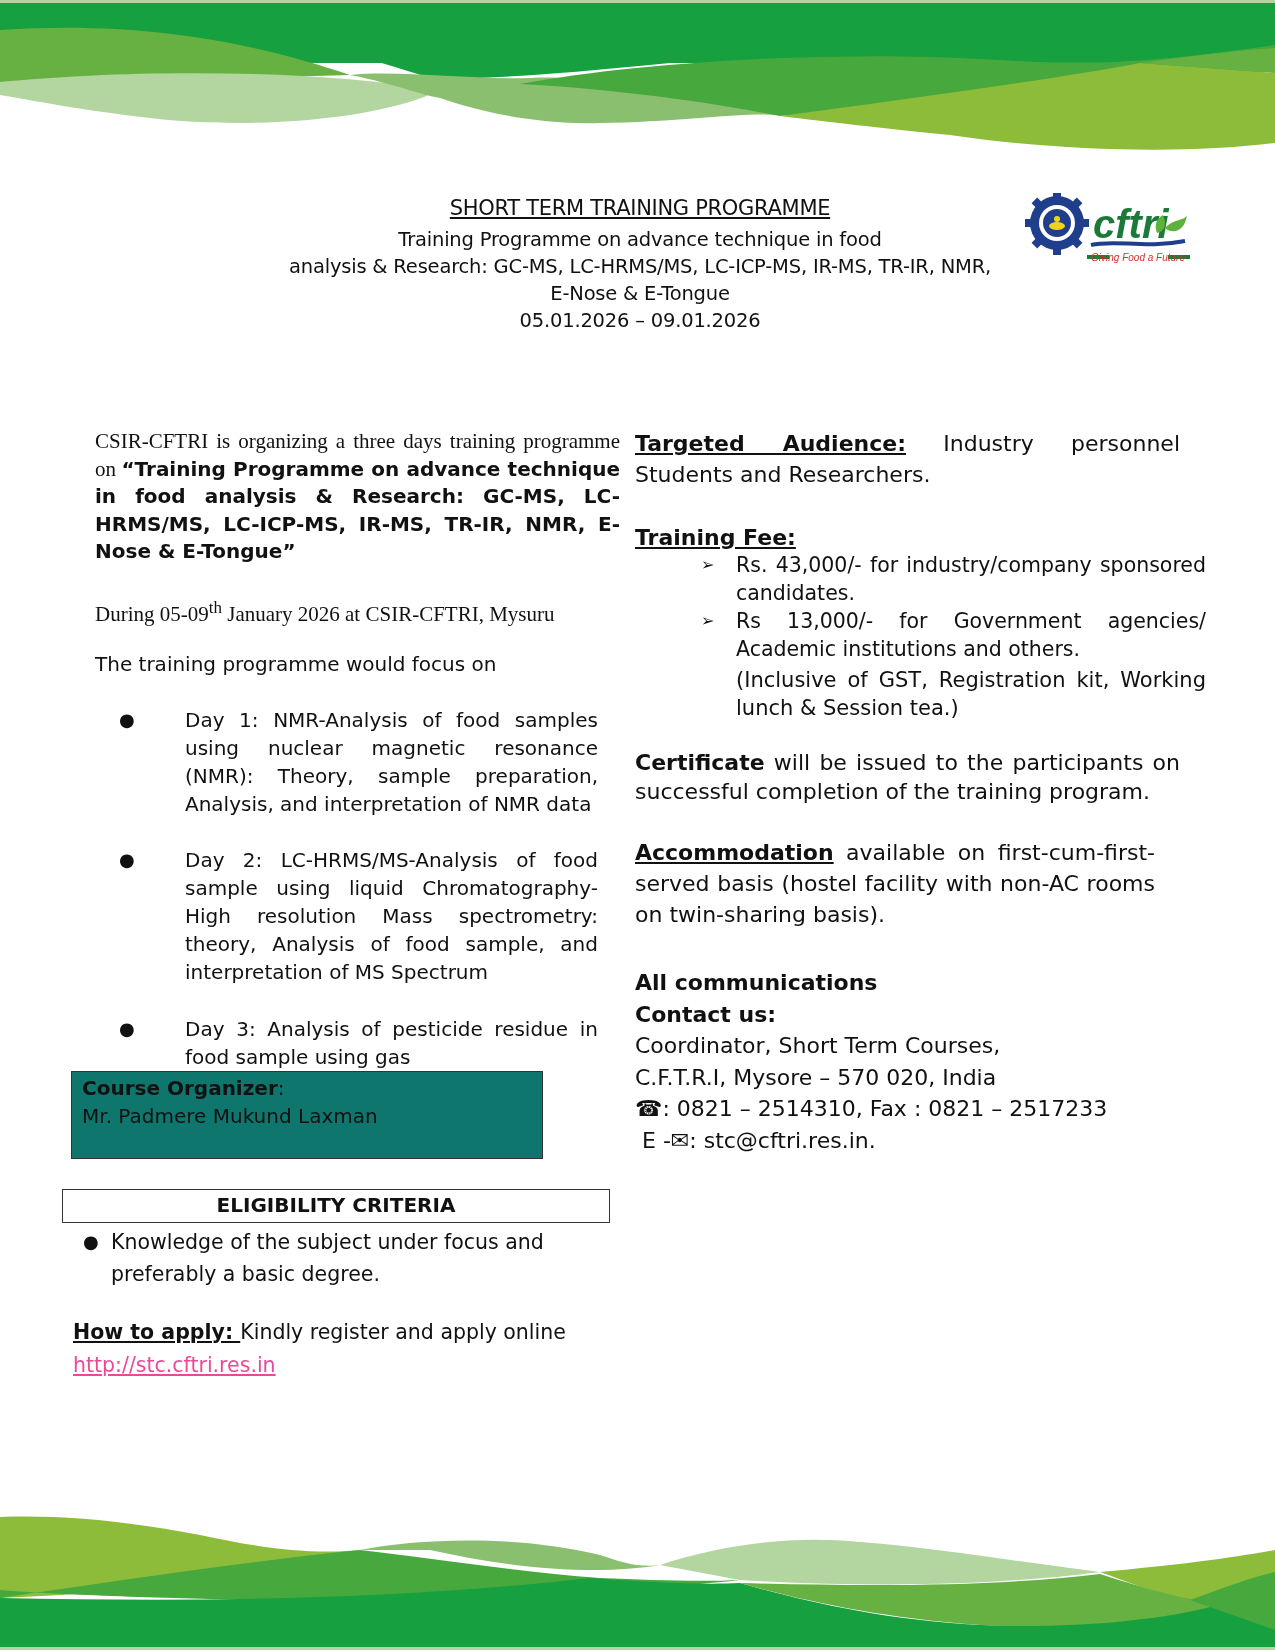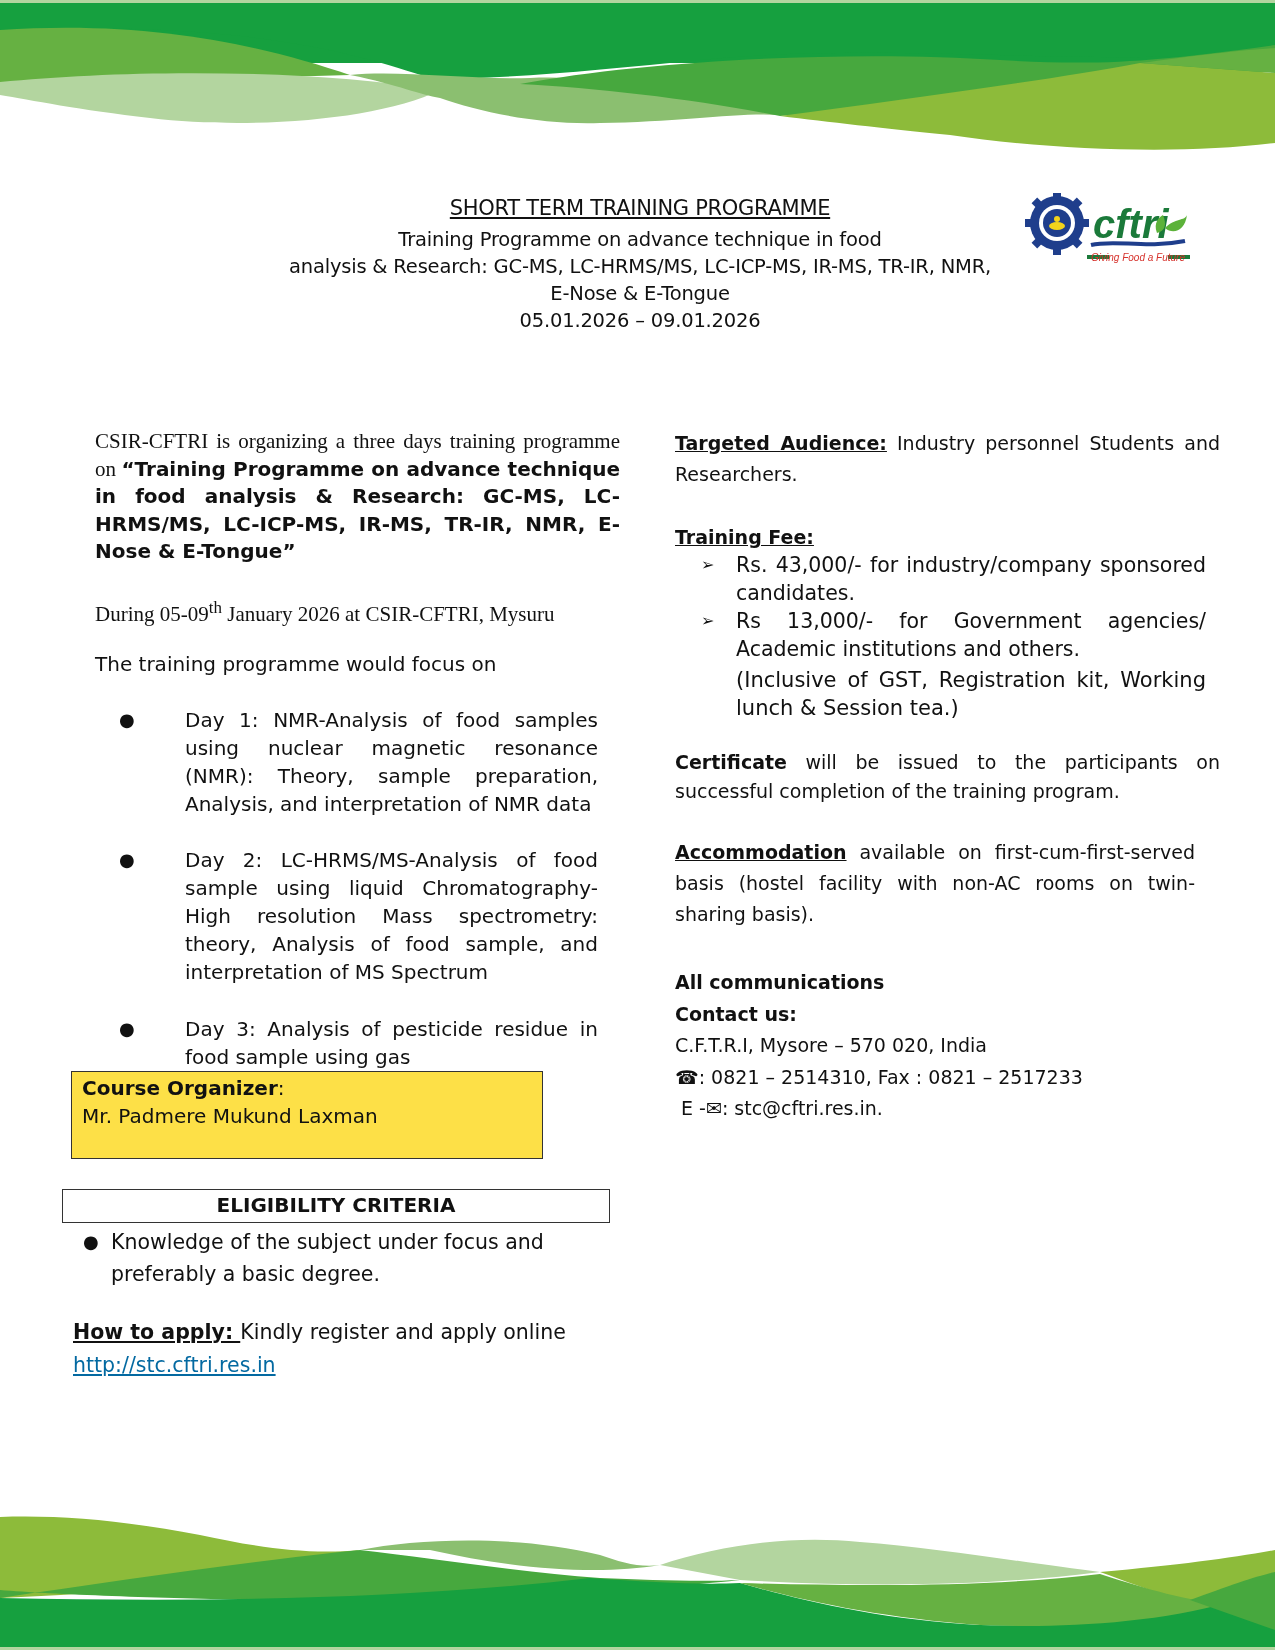--- a/index.html
+++ b/index.html
@@ -25,31 +25,31 @@
   .focus { top:651px; }
 
   .daylist { left:73px; width:525px; font-size:20px; line-height:28px; }
   .day { position:absolute; left:0; width:525px; }
   .day .bullet { position:absolute; left:46px; top:0; font-size:18px; }
   .day .text { margin-left:112px; text-align:justify; text-align-last:left; }
   .day1 { top:706px; }
   .day2 { top:846px; }
   .day3 { top:1015px; }
 
-  .organizer-box { left:71px; top:1071px; width:472px; height:88px; border:1.5px solid #333; box-sizing:border-box; padding:2px 10px; font-size:20px; line-height:28px; background:#fde047; }
+  .organizer-box { left:71px; top:1071px; width:472px; height:88px; border:1.5px solid #333; box-sizing:border-box; padding:2px 10px; font-size:20px; line-height:28px; background:#0f766e; }
 
   .elig-box { left:62px; top:1189px; width:548px; height:34px; border:1.5px solid #333; box-sizing:border-box; text-align:center; font-weight:bold; font-size:20px; line-height:31px; }
   .elig-item { left:73px; top:1226px; width:525px; font-size:20.5px; line-height:32px; }
   .elig-item .bullet { position:absolute; left:10px; top:0; font-size:18px; }
   .elig-item .text { margin-left:38px; }
 
   .apply { left:73px; top:1316px; width:540px; font-size:20.5px; line-height:33px; }
-  .link { color:#0369a1; text-decoration:underline; }
+  .link { color:#ec4899; text-decoration:underline; }
 
-  .right { left:675px; width:545px; font-size:19px; line-height:31px; }
+  .right { left:635px; width:545px; font-size:22px; line-height:31px; }
   .audience { top:428px; }
   .fee-head { top:522px; }
   .fees { left:661px; top:551px; width:545px; font-size:20.5px; line-height:28px; }
   .fee { position:relative; }
   .fee .arrow { position:absolute; left:40px; top:0; font-size:16px; }
   .fee .text { margin-left:75px; text-align:justify; text-align-last:left; }
   .fee-note { margin-left:75px; text-align:justify; text-align-last:left; font-size:21px; margin-top:3px; }
   .cert { top:748px; line-height:29px; }
   .accom { top:837px; line-height:31px; }
   .comm { top:967px; line-height:31.5px; }
@@ -171,20 +171,21 @@
   <span class="b">Certificate</span><span> will be issued to the participants on successful completion of the training program.</span>
 </div>
 
 <div class="abs right accom" style="width:520px; text-align:justify; text-align-last:left;">
   <span class="b u">Accommodation</span><span> available on first-cum-first-served basis (hostel facility with non-AC rooms on twin-sharing basis).</span>
 </div>
 
 <div class="abs right comm">
   <div class="b">All communications</div>
   <div class="b">Contact us:</div>
+  <div>Coordinator, Short Term Courses,</div>
   <div>C.F.T.R.I, Mysore – 570 020, India</div>
   <div><span>☎</span><span>: 0821 – 2514310, Fax : 0821 – 2517233</span></div>
   <div style="white-space:pre;"><span> E -</span><span>✉</span><span>: stc@cftri.res.in.</span></div>
 </div>
 
 <svg class="abs wave-bottom" viewBox="0 0 1275 160" preserveAspectRatio="none">
   <path d="M0,27 C60,25 120,30 200,45 C260,58 310,65 360,60 C300,80 200,100 0,108 Z" fill="#8dbb3a"></path>
   <path d="M360,60 C420,48 520,45 600,65 C620,72 640,78 660,75 C600,85 520,80 430,60 Z" fill="#8bbf70"></path>
   <path d="M660,75 C720,55 790,45 860,52 C940,58 1040,75 1100,82 C1000,95 880,98 740,90 Z" fill="#b3d59f"></path>
   <path d="M0,108 C120,90 260,70 360,60 C430,68 520,82 600,88 C650,90 700,92 740,90 C650,100 500,108 300,110 C200,110 60,105 0,100 Z" fill="#47a83e"></path>

